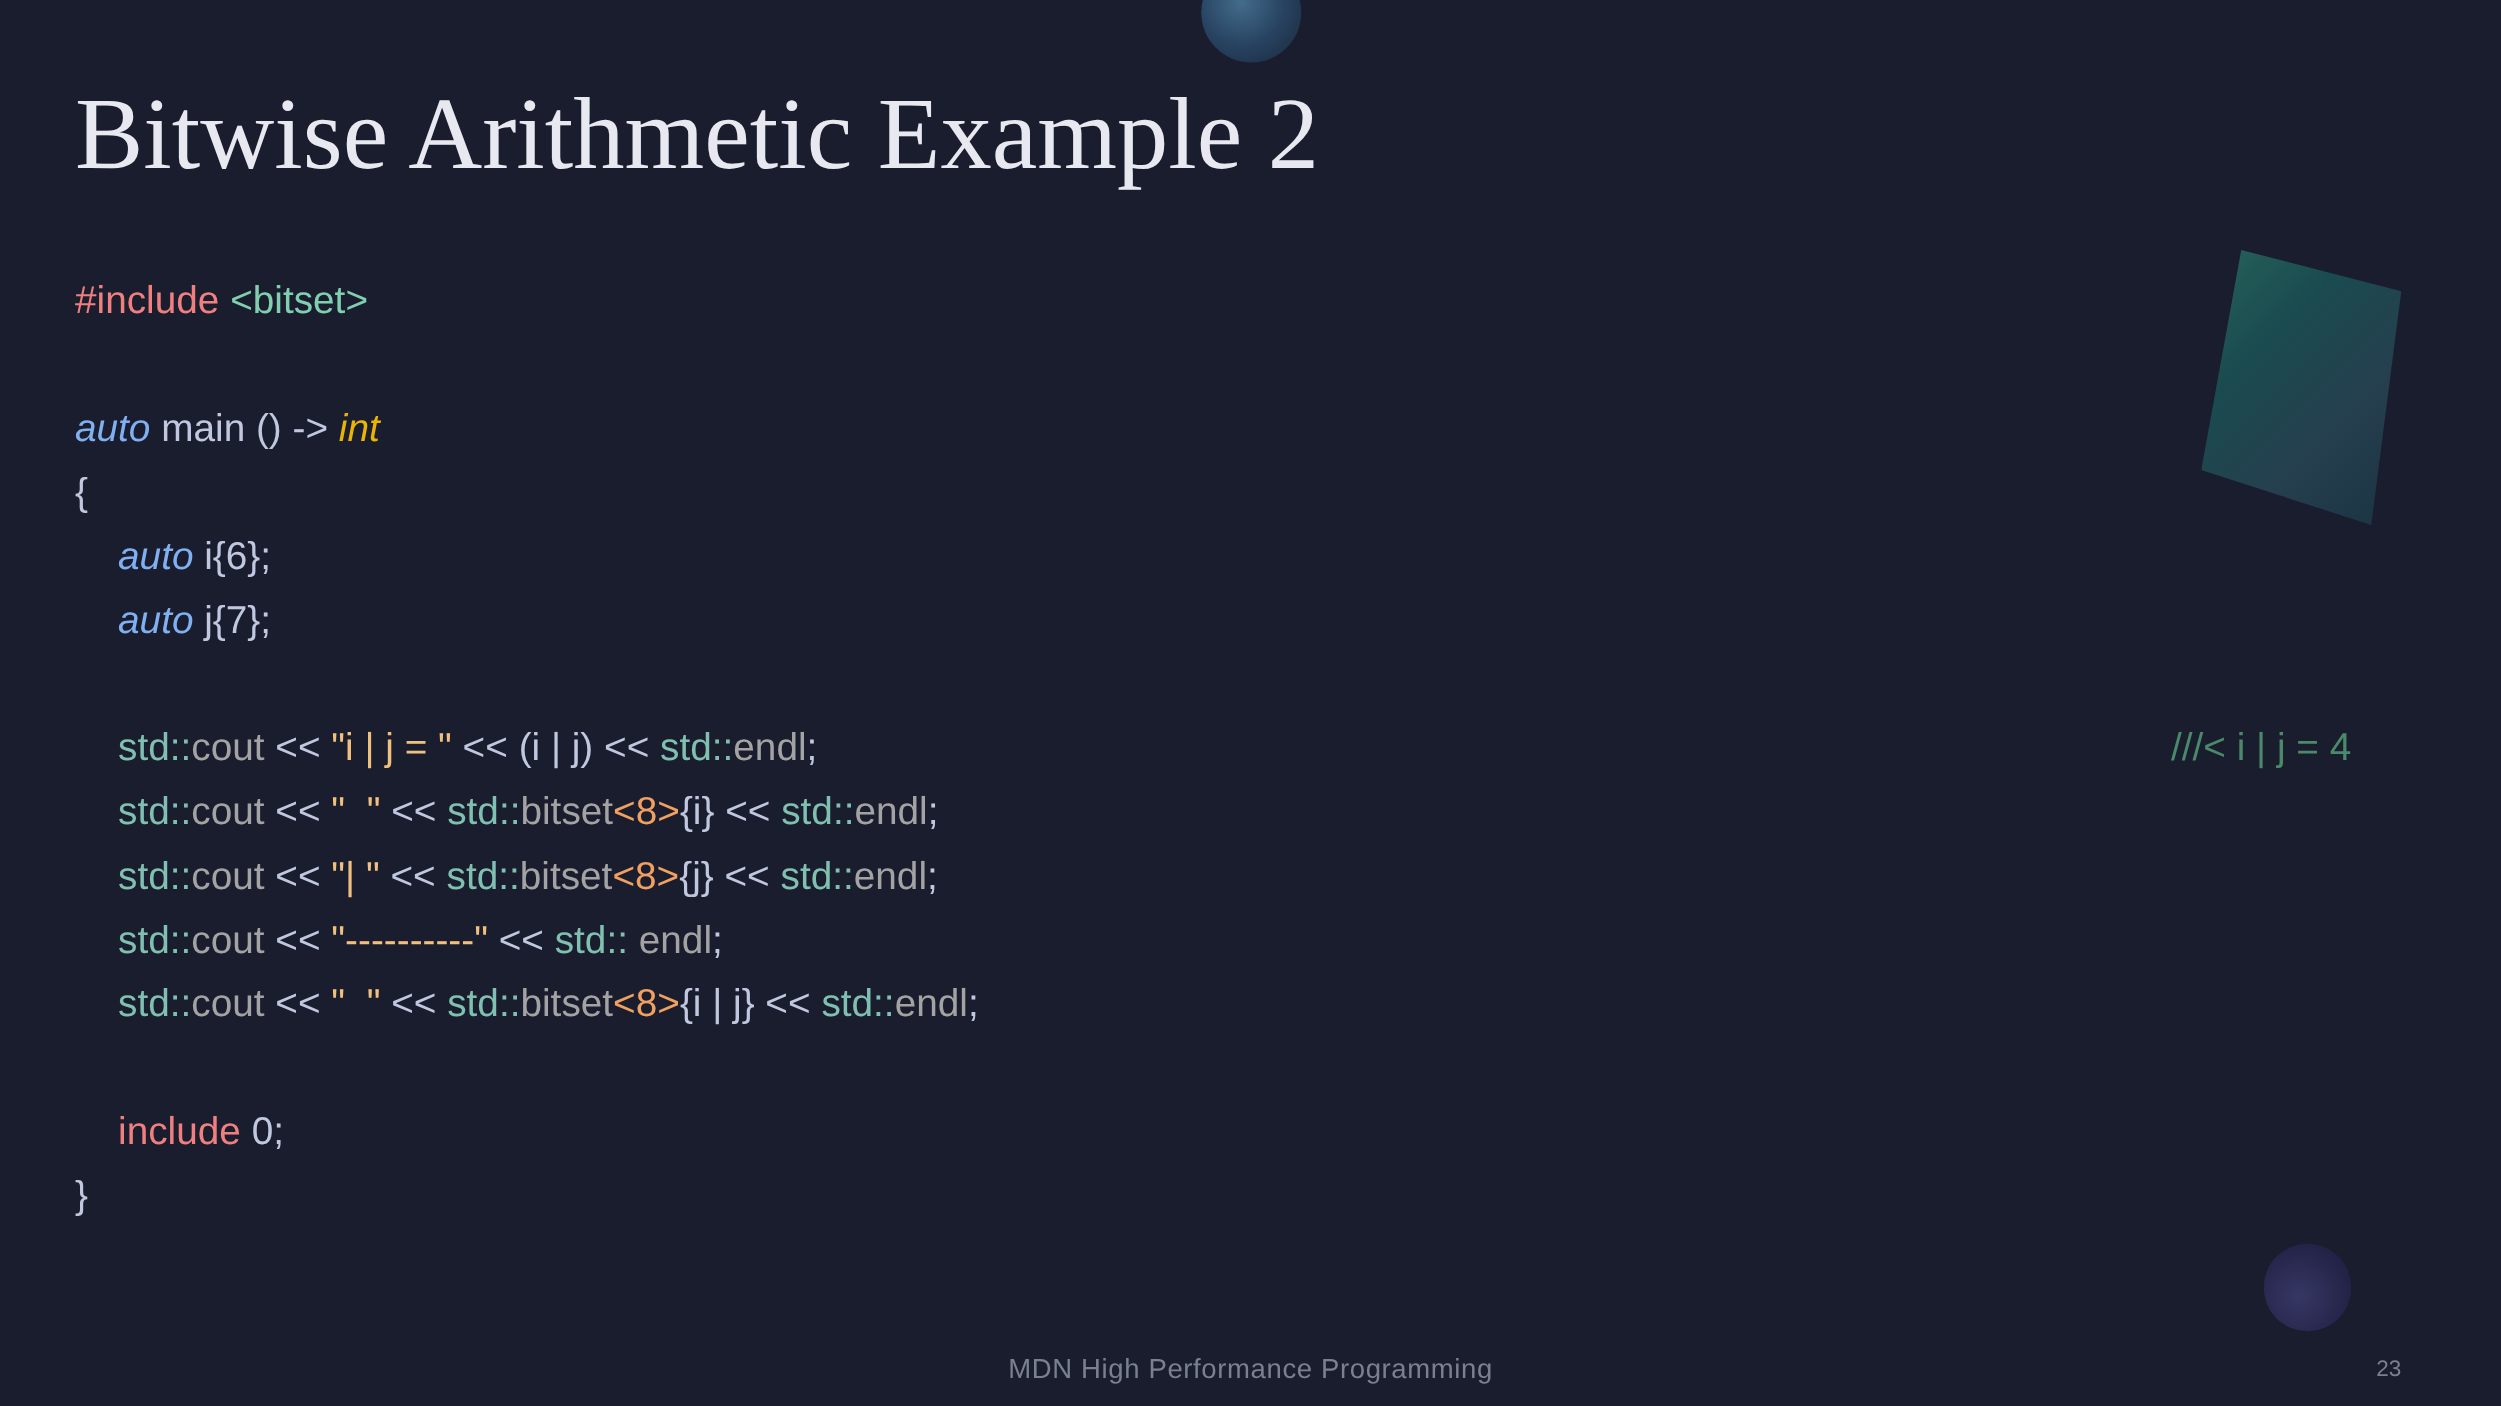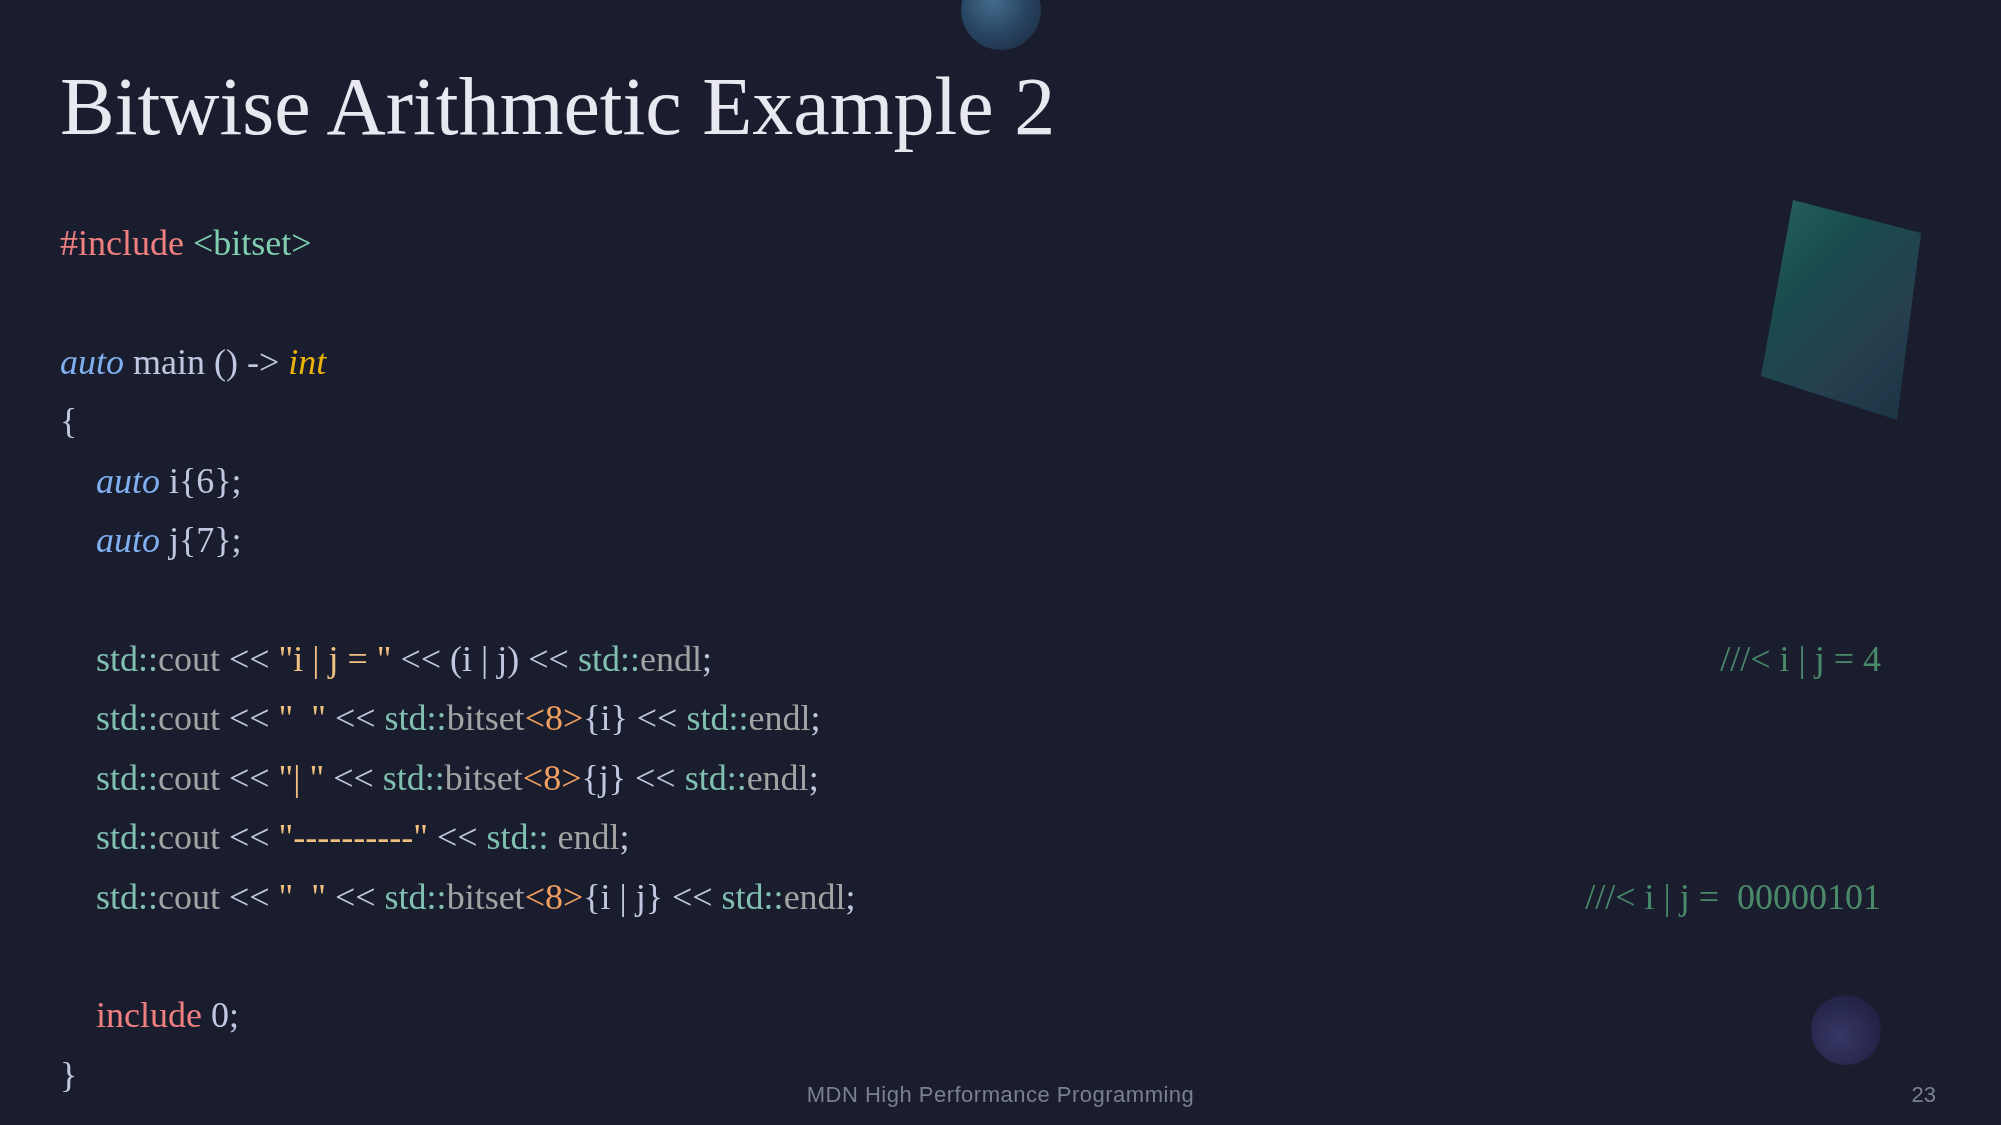--- a/index.html
+++ b/index.html
@@ -65,22 +65,22 @@
       font-size: 82px;
       font-weight: 400;
       color: #e8e8f0;
       font-family: Georgia, 'Times New Roman', serif;
       line-height: 1.15;
       margin-bottom: 60px;
     }
 
     
     .code-block {
-      font-family: Liberation Serif, serif;
-      font-size: 36px;
+      font-family: Liberation Sans, sans-serif;
+      font-size: 31px;
       line-height: 1.65;
       color: #c0c8e0;
     }
 
     .code-block .line {
       display: block;
       white-space: pre;
     }
 
     
@@ -114,23 +114,23 @@
       font-size: 22px;
       letter-spacing: 0.5px;
       position: absolute;
       left: 50%;
       transform: translateX(-50%);
     }
 
     .footer-page {
       color: #7a8090;
       font-family: Arial, sans-serif;
-      font-size: 22px;
+      font-size: 18px;
       position: absolute;
-      right: 65px;
+      right: 80px;
     }
   </style>
 </head>
 <body>
 
 <div class="orb-top"></div>
 <div class="shape-top-right"></div>
 <div class="orb-bottom-right"></div>
 
 <div class="slide-content">
@@ -160,21 +160,20 @@
     </span>
 
     <span class="line">    <span class="c-namespace">std::</span><span class="c-green">cout</span><span class="c-default"> &lt;&lt; </span><span class="c-string">"  "</span><span class="c-default"> &lt;&lt; </span><span class="c-namespace">std::</span><span class="c-green">bitset</span><span class="c-template">&lt;8&gt;</span><span class="c-default">{i} &lt;&lt; </span><span class="c-namespace">std::</span><span class="c-green">endl</span><span class="c-default">;</span></span>
 
     <span class="line">    <span class="c-namespace">std::</span><span class="c-green">cout</span><span class="c-default"> &lt;&lt; </span><span class="c-string">"| "</span><span class="c-default"> &lt;&lt; </span><span class="c-namespace">std::</span><span class="c-green">bitset</span><span class="c-template">&lt;8&gt;</span><span class="c-default">{j} &lt;&lt; </span><span class="c-namespace">std::</span><span class="c-green">endl</span><span class="c-default">;</span></span>
 
     <span class="line">    <span class="c-namespace">std::</span><span class="c-green">cout</span><span class="c-default"> &lt;&lt; </span><span class="c-string">"----------"</span><span class="c-default"> &lt;&lt; </span><span class="c-namespace">std:: </span><span class="c-green">endl</span><span class="c-default">;</span></span>
 
     <span class="line" style="display:flex; justify-content: space-between;">
       <span>    <span class="c-namespace">std::</span><span class="c-green">cout</span><span class="c-default"> &lt;&lt; </span><span class="c-string">"  "</span><span class="c-default"> &lt;&lt; </span><span class="c-namespace">std::</span><span class="c-green">bitset</span><span class="c-template">&lt;8&gt;</span><span class="c-default">{i | j} &lt;&lt; </span><span class="c-namespace">std::</span><span class="c-green">endl</span><span class="c-default">;</span></span>
-      <span class="c-comment" style="padding-right:40px;">///&lt; i | j =  00000101</span>
     </span>
 
     <span class="line"> </span>
 
     <span class="line">    <span class="c-keyword-return">include</span><span class="c-default"> 0;</span></span>
 
     <span class="line"><span class="c-brace">}</span></span>
 
   </div>
 </div>

